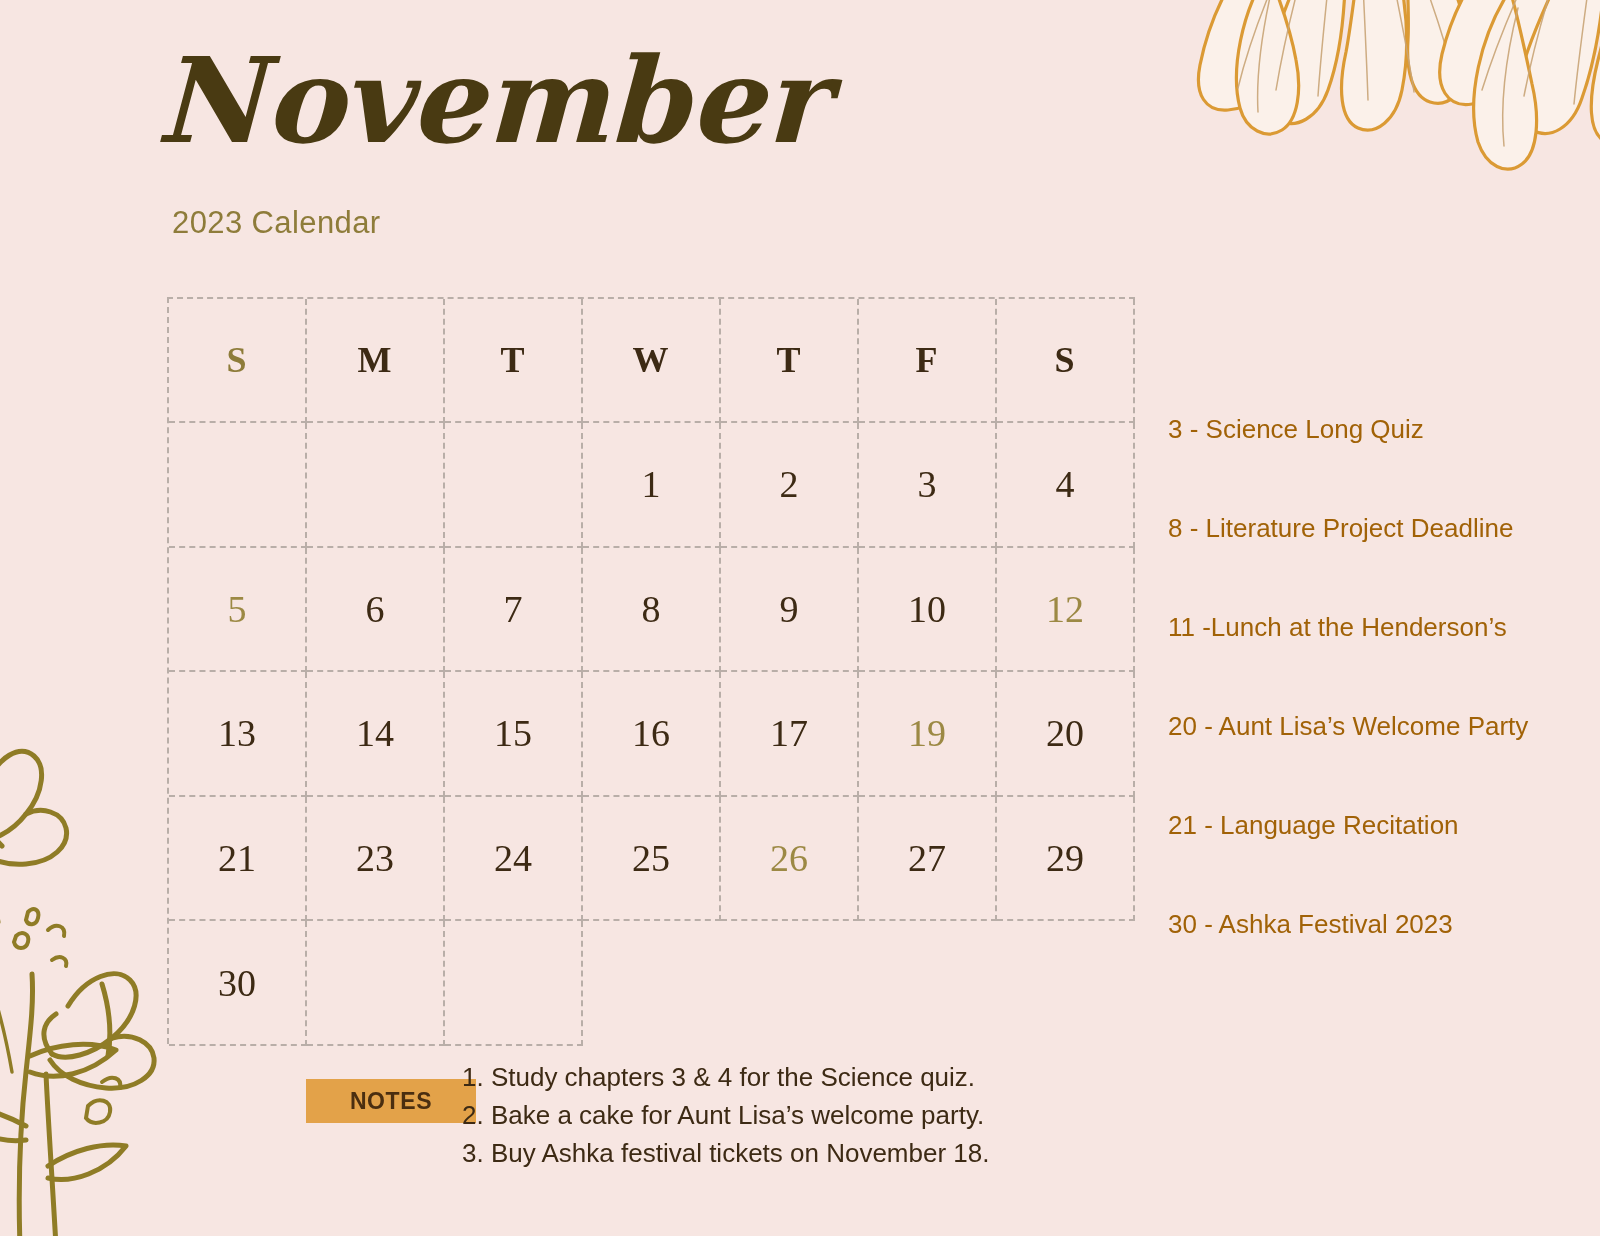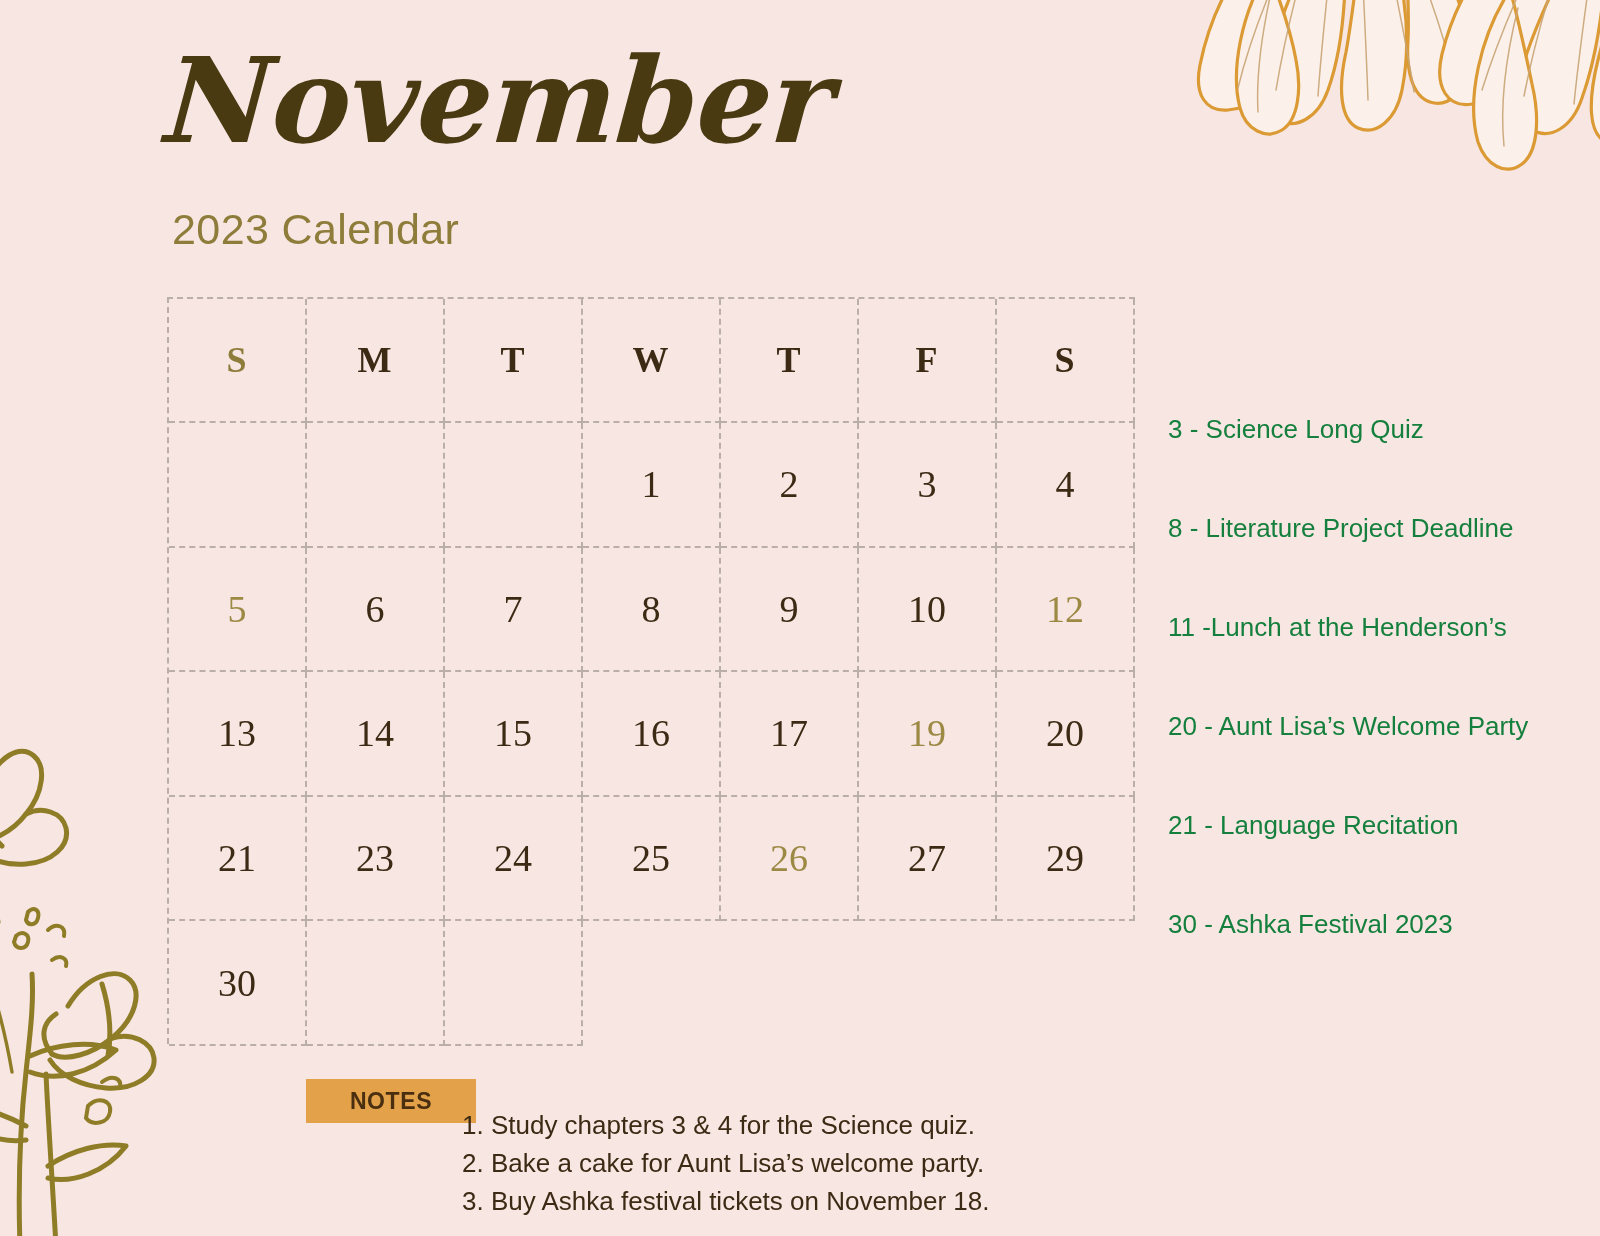--- a/index.html
+++ b/index.html
@@ -53,21 +53,21 @@
     font-style: italic;
     font-weight: 700;
     color: #493A12;
     letter-spacing: -1px;
     transform: skewX(-4deg);
   }
   .sub-title {
     position: absolute;
     left: 172px;
     top: 205px;
-    font-size: 43px;
+    font-size: 31px;
     font-weight: 400;
     color: #8E7C3A;
     letter-spacing: 0.4px;
   }
 
   
   .grid {
     position: absolute;
     left: 167px;
     top: 297px;
@@ -107,21 +107,21 @@
 
   
   .events {
     position: absolute;
     left: 1168px;
     top: 412px;
     width: 420px;
   }
   .event {
     font-size: 26px;
-    color: #15803d;
+    color: #a16207;
     height: 99px;
     line-height: 34px;
     white-space: nowrap;
   }
 
   
   .notes-badge {
     position: absolute;
     left: 258px;
     top: 1079px;
@@ -135,21 +135,20 @@
     font-weight: 700;
     color: #4A2E10;
     letter-spacing: 0.6px;
     margin-left: 48px;
   }
   .notes-list {
     position: absolute;
     left: 462px;
     top: 1058px;
     width: 620px;
-    margin-top: 48px;
   }
   .note-line {
     font-size: 26px;
     line-height: 38px;
     color: #3D2A14;
     white-space: nowrap;
   }
 </style>
 </head>
 <body>

